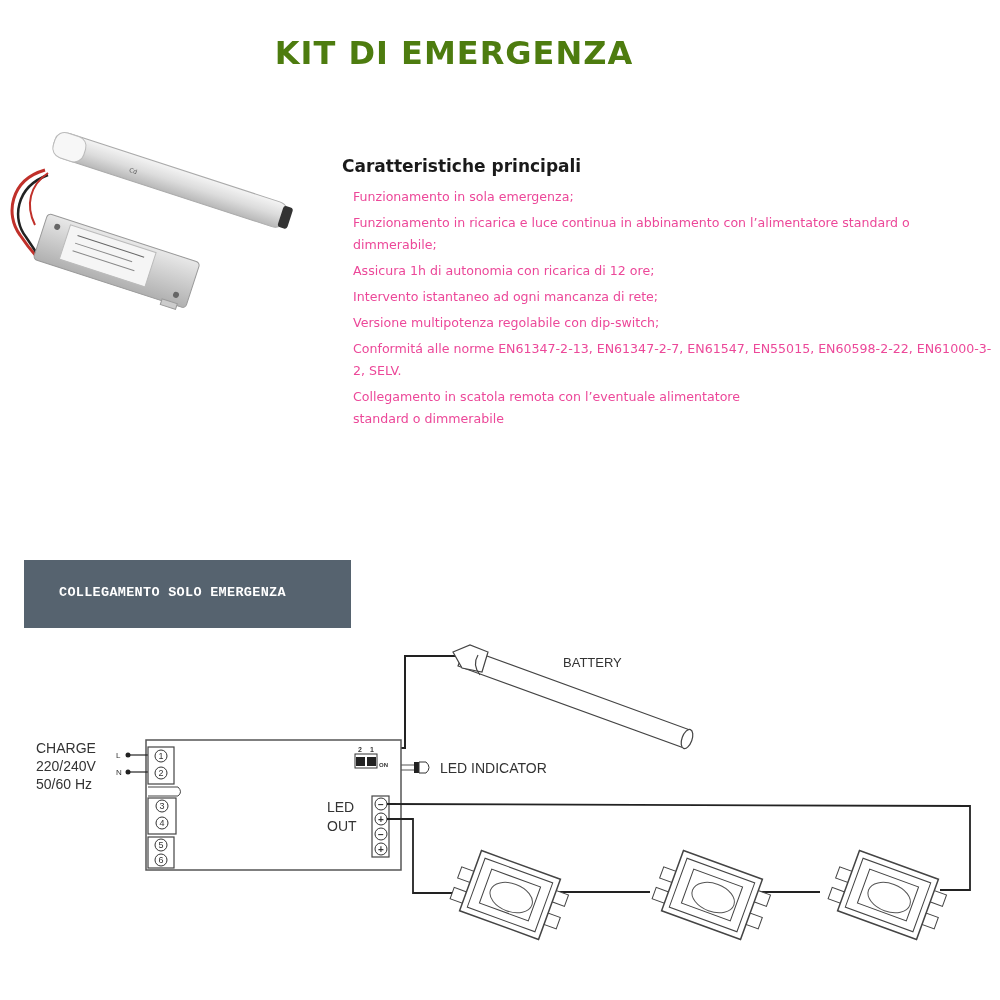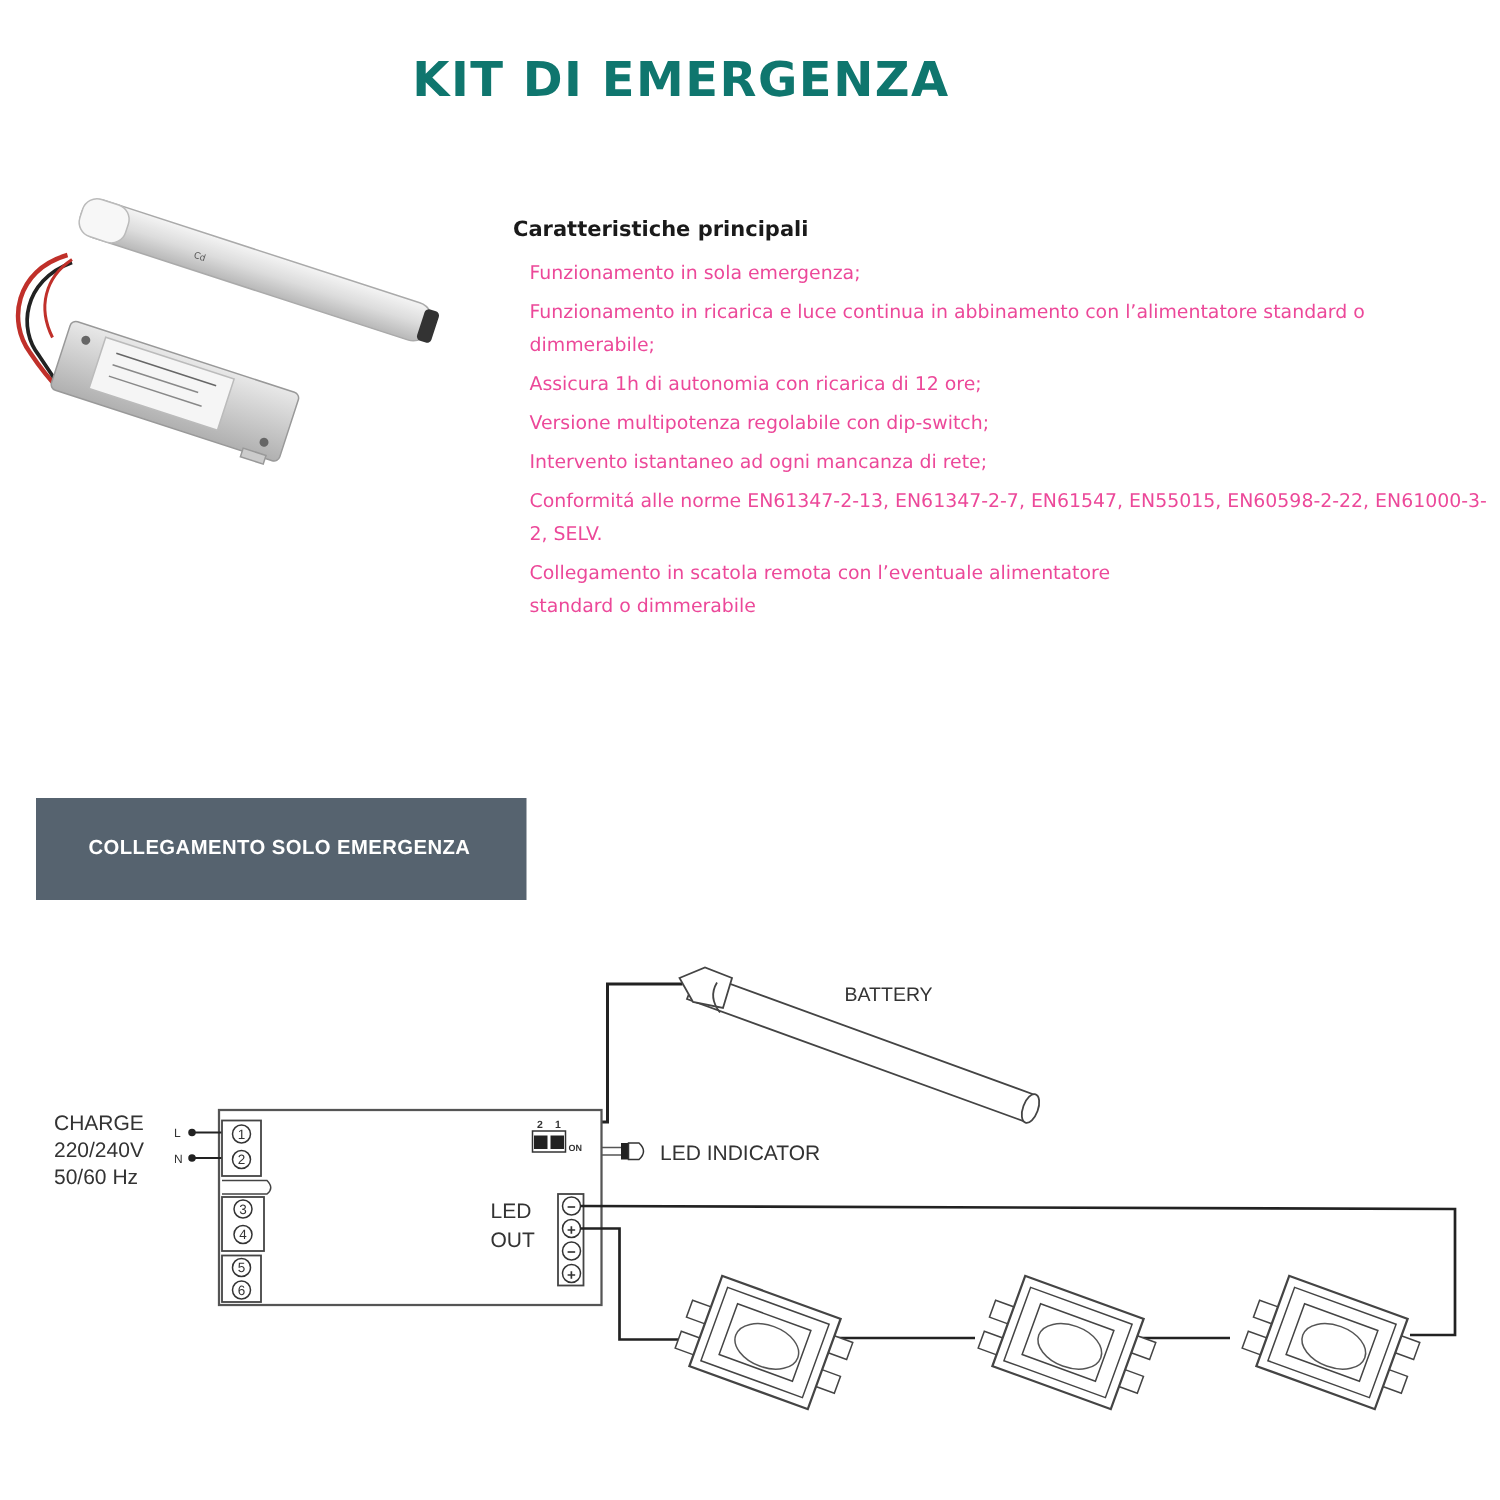--- a/index.html
+++ b/index.html
@@ -1,23 +1,23 @@
 <!DOCTYPE html>
 <html><head>
 <meta charset="utf-8">
 <style>
   html, body { margin:0; padding:0; background:#ffffff; }
   body { width:1000px; height:1000px; position:relative; overflow:hidden; font-family:"DejaVu Sans", sans-serif; }
-  .title { position:absolute; left:0; top:34px; width:908px; text-align:center; font-family:"DejaVu Sans", sans-serif; font-weight:bold; font-size:32px; letter-spacing:1px; color:#0f766e; }
+  .title { position:absolute; left:0; top:34px; width:908px; text-align:center; font-family:"DejaVu Sans", sans-serif; font-weight:bold; font-size:32px; letter-spacing:1px; color:#4d7c0f; }
   .product-photo { position:absolute; left:0; top:125px; width:320px; height:200px; }
   .features { position:absolute; left:342px; top:145px; width:650px; }
-  .features h2 { margin:0 0 10px 0; font-size:14px; font-weight:bold; color:#1a1a1a; font-family:"DejaVu Sans", sans-serif; }
+  .features h2 { margin:11px 0 10px 0; font-size:17px; font-weight:bold; color:#1a1a1a; font-family:"DejaVu Sans", sans-serif; }
   .features ul { list-style:none; margin:0; padding:0 0 0 11px; }
   .features li { font-size:12.6px; color:#ec4899; line-height:22px; margin-bottom:4px; font-family:"DejaVu Sans", sans-serif; }
-  .banner { position:absolute; left:24px; top:532px; width:327px; height:68px; background:#56636f; color:#fff; font-family:Liberation Sans, sans-serif; font-weight:bold; font-size:13.5px; letter-spacing:0.3px; box-sizing:border-box; padding-left:35px; line-height:66px; }
+  .banner { position:absolute; left:24px; top:560px; width:327px; height:68px; background:#56636f; color:#fff; font-family:Liberation Mono, monospace; font-weight:bold; font-size:13.5px; letter-spacing:0.3px; box-sizing:border-box; padding-left:35px; line-height:66px; }
   .diagram { position:absolute; left:0; top:630px; width:1000px; height:370px; }
   .diagram text { font-family:"Liberation Sans", sans-serif; fill:#333; }
 </style>
 </head>
 <body>
 
 <div class="title">KIT DI EMERGENZA</div>
 
 <svg class="product-photo" viewBox="0 0 320 200">
   <defs>
@@ -54,22 +54,22 @@
     <rect x="170" y="156" width="16" height="6" fill="#ccc" stroke="#999"></rect>
   </g>
 </svg>
 
 <div class="features">
   <h2>Caratteristiche principali</h2>
   <ul>
     <li>Funzionamento in sola emergenza;</li>
     <li>Funzionamento in ricarica e luce continua in abbinamento con l’alimentatore standard o dimmerabile;</li>
     <li>Assicura 1h di autonomia con ricarica di 12 ore;</li>
+    <li>Intervento istantaneo ad ogni mancanza di rete;</li>
     <li>Versione multipotenza regolabile con dip-switch;</li>
-    <li>Intervento istantaneo ad ogni mancanza di rete;</li>
     <li>Conformitá alle norme EN61347-2-13, EN61347-2-7, EN61547, EN55015, EN60598-2-22, EN61000-3-2, SELV.</li>
     <li style="width:440px;">Collegamento in scatola remota con l’eventuale alimentatore standard o dimmerabile</li>
   </ul>
 </div>
 
 <div class="banner">COLLEGAMENTO SOLO EMERGENZA</div>
 
 <svg class="diagram" viewBox="0 630 1000 370" width="1000" height="370">
 
   <path d="M401 748 L405 748 L405 656 L455 656" stroke="#222" stroke-width="2" fill="none"></path>

